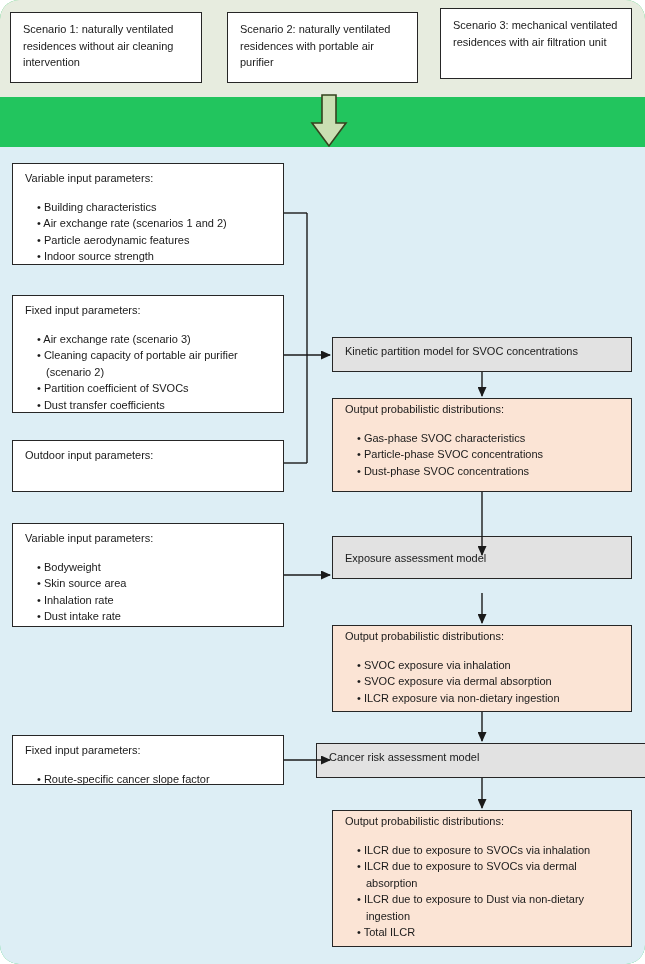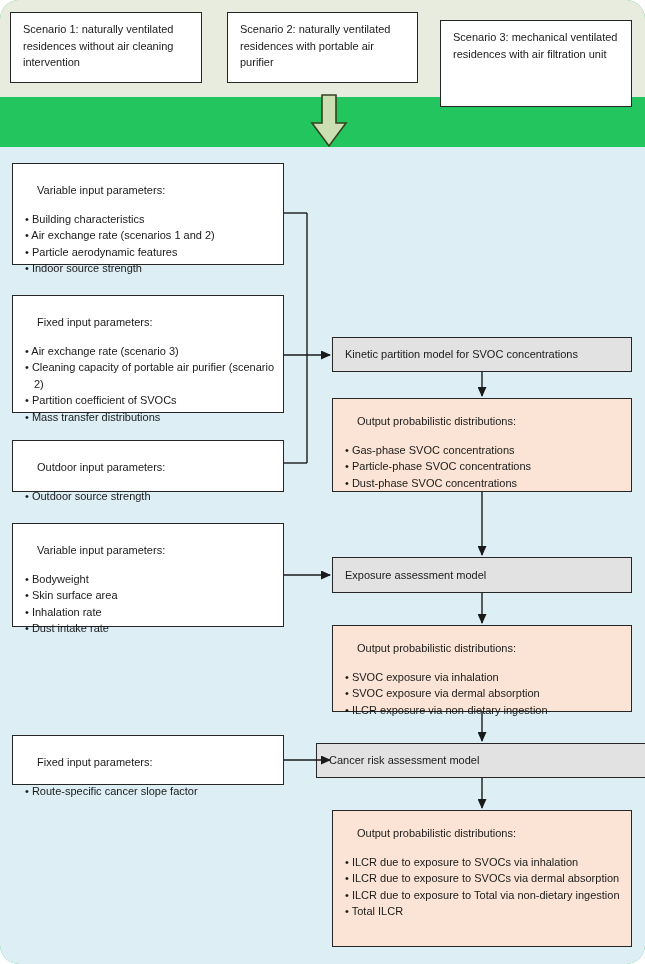--- a/index.html
+++ b/index.html
@@ -11,24 +11,24 @@
   .canvas{
     position:relative;width:645px;height:964px;overflow:hidden;background:#22c55e;
     font-family:"Liberation Sans","DejaVu Sans",sans-serif;
     font-size:11px;line-height:16.5px;color:var(--text);border-radius:19px;
   }
   .band-green{position:absolute;left:0;top:0;width:645px;height:97px;background:var(--band-green);}
   .panel-blue{position:absolute;left:0;top:147px;width:645px;height:817px;background:var(--panel-blue);}
   .box{position:absolute;border:1.2px solid var(--border-dark);box-sizing:border-box;}
   .scenario{background:var(--box-white);padding:8px 10px 0 12px;}
   .input{background:var(--box-white);padding:6px 8px 0 12px;}
-  .model{background:var(--model-gray);display:flex;align-items:center;padding:0 8px 0 12px;}
+  .model{background:var(--model-gray);display:flex;align-items:flex-end;padding:0 8px 12px 12px;}
   .output{background:var(--output-orange);padding:2px 8px 0 12px;}
-  .box-title{margin:12px;}
-  .bullets{margin:0;padding:0;list-style:none;}
+  .box-title{margin:0;}
+  .bullets{margin:12px;padding:0;list-style:none;}
   .bullets li{padding-left:9px;text-indent:-9px;}
   .bullets li::before{content:"\2022  ";}
   svg.overlay{position:absolute;left:0;top:0;width:645px;height:964px;pointer-events:none;}
   .connector{stroke:var(--line-color);stroke-width:1.4;fill:none;}
   .arrowhead{fill:var(--line-color);}
   .big-arrow{fill:var(--arrow-fill);stroke:var(--arrow-stroke);stroke-width:1.6;}
 </style>
 </head>
 <body>
 
@@ -36,102 +36,99 @@
 
   <div class="band-green"></div>
   <div class="panel-blue"></div>
 
   <div class="box scenario" style="left:10px;top:12px;width:192px;height:71px">
     <span>Scenario 1: naturally ventilated residences without air cleaning intervention</span>
   </div>
   <div class="box scenario" style="left:227px;top:12px;width:191px;height:71px">
     <span>Scenario 2: naturally ventilated residences with portable air purifier</span>
   </div>
-  <div class="box scenario" style="left:440px;top:20px;width:192px;height:87px">
+  <div class="box scenario" style="left:440px;top:8px;width:192px;height:71px">
     <span>Scenario 3: mechanical ventilated residences with air filtration unit</span>
   </div>
 
   <div class="box input" style="left:12px;top:163px;width:272px;height:102px">
     <div class="box-title">Variable input parameters:</div>
     <ul class="bullets">
       <li>Building characteristics</li>
       <li>Air exchange rate (scenarios 1 and 2)</li>
       <li>Particle aerodynamic features</li>
       <li>Indoor source strength</li>
     </ul>
   </div>
 
   <div class="box input" style="left:12px;top:295px;width:272px;height:118px">
     <div class="box-title">Fixed input parameters:</div>
     <ul class="bullets">
       <li>Air exchange rate (scenario 3)</li>
       <li>Cleaning capacity of portable air purifier (scenario 2)</li>
       <li>Partition coefficient of SVOCs</li>
-      <li>Mass transfer distributions</li>
+      <li>Dust transfer coefficients</li>
     </ul>
   </div>
 
   <div class="box input" style="left:12px;top:440px;width:272px;height:52px">
     <div class="box-title">Outdoor input parameters:</div>
-    <ul class="bullets">
-      <li>Outdoor source strength</li>
-    </ul>
   </div>
 
   <div class="box input" style="left:12px;top:523px;width:272px;height:104px">
     <div class="box-title">Variable input parameters:</div>
     <ul class="bullets">
       <li>Bodyweight</li>
-      <li>Skin surface area</li>
+      <li>Skin source area</li>
       <li>Inhalation rate</li>
       <li>Dust intake rate</li>
     </ul>
   </div>
 
   <div class="box input" style="left:12px;top:735px;width:272px;height:50px">
     <div class="box-title">Fixed input parameters:</div>
     <ul class="bullets">
       <li>Route-specific cancer slope factor</li>
     </ul>
   </div>
 
   <div class="box model" style="left:332px;top:337px;width:300px;height:35px">
     <span>Kinetic partition model for SVOC concentrations</span>
   </div>
-  <div class="box model" style="left:332px;top:557px;width:300px;height:36px">
+  <div class="box model" style="left:332px;top:536px;width:300px;height:43px">
     <span>Exposure assessment model</span>
   </div>
   <div class="box model" style="left:316px;top:743px;width:344px;height:35px">
     <span>Cancer risk assessment model</span>
   </div>
 
   <div class="box output" style="left:332px;top:398px;width:300px;height:94px">
     <div class="box-title">Output probabilistic distributions:</div>
     <ul class="bullets">
-      <li>Gas-phase SVOC concentrations</li>
+      <li>Gas-phase SVOC characteristics</li>
       <li>Particle-phase SVOC concentrations</li>
       <li>Dust-phase SVOC concentrations</li>
     </ul>
   </div>
 
   <div class="box output" style="left:332px;top:625px;width:300px;height:87px">
     <div class="box-title">Output probabilistic distributions:</div>
     <ul class="bullets">
       <li>SVOC exposure via inhalation</li>
       <li>SVOC exposure via dermal absorption</li>
       <li>ILCR exposure via non-dietary ingestion</li>
     </ul>
   </div>
 
   <div class="box output" style="left:332px;top:810px;width:300px;height:137px">
     <div class="box-title">Output probabilistic distributions:</div>
     <ul class="bullets">
       <li>ILCR due to exposure to SVOCs via inhalation</li>
       <li>ILCR due to exposure to SVOCs via dermal absorption</li>
-      <li>ILCR due to exposure to Total via non-dietary ingestion</li>
+      <li>ILCR due to exposure to Dust via non-dietary ingestion</li>
       <li>Total ILCR</li>
     </ul>
   </div>
 
   <svg class="overlay" viewBox="0 0 645 964">
     <defs>
       <marker id="ah" markerUnits="userSpaceOnUse" markerWidth="10" markerHeight="9" refX="9" refY="4.5" orient="auto">
         <path class="arrowhead" d="M0,0 L10,4.5 L0,9 Z"></path>
       </marker>
     </defs>

